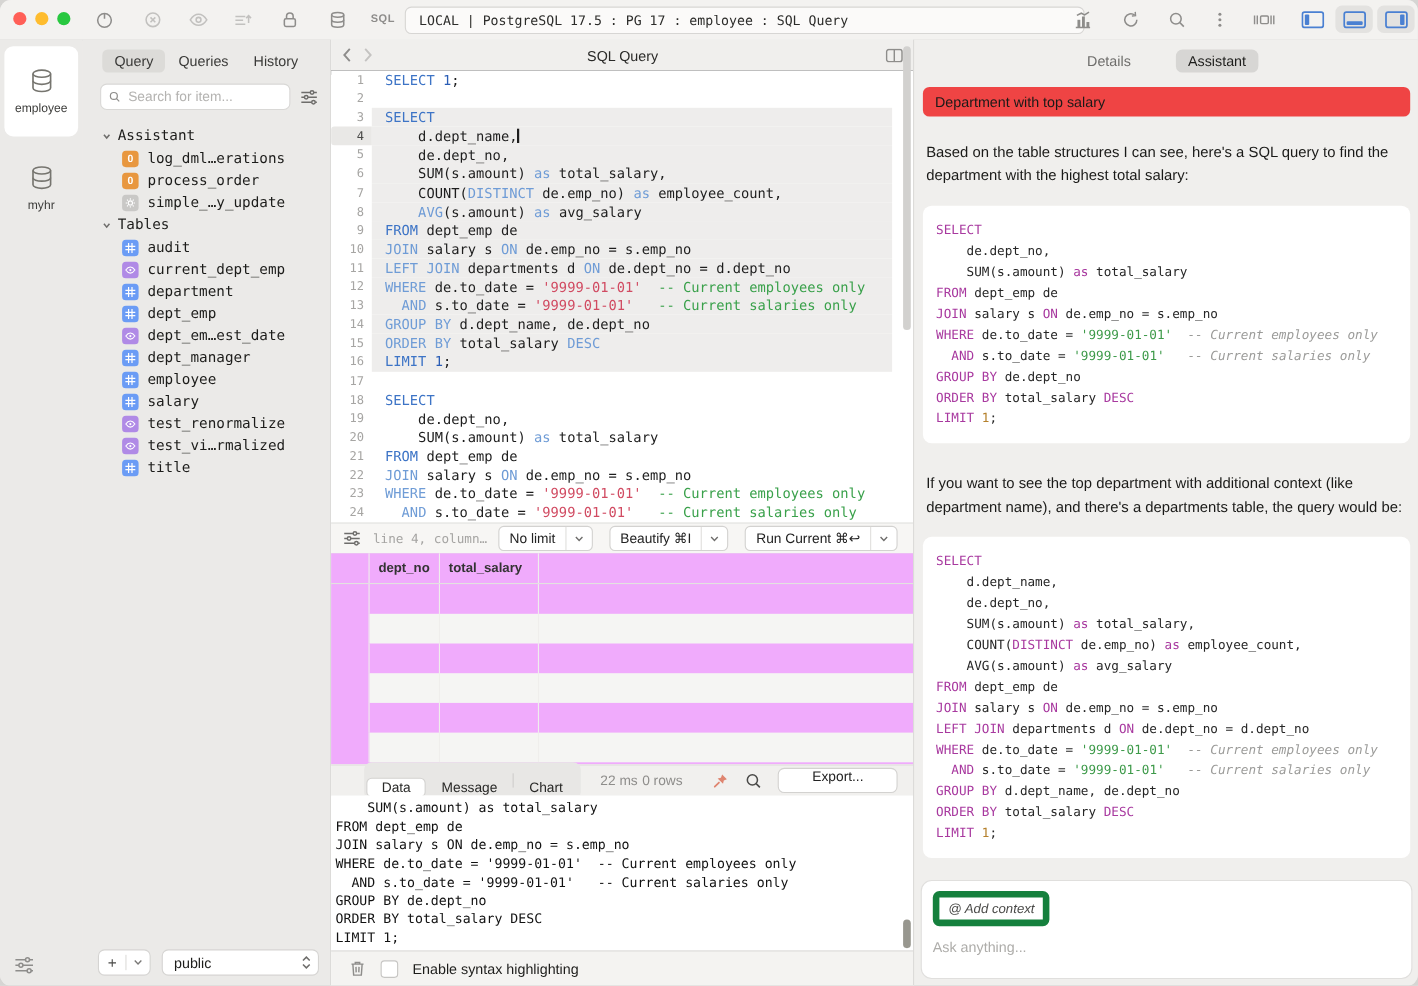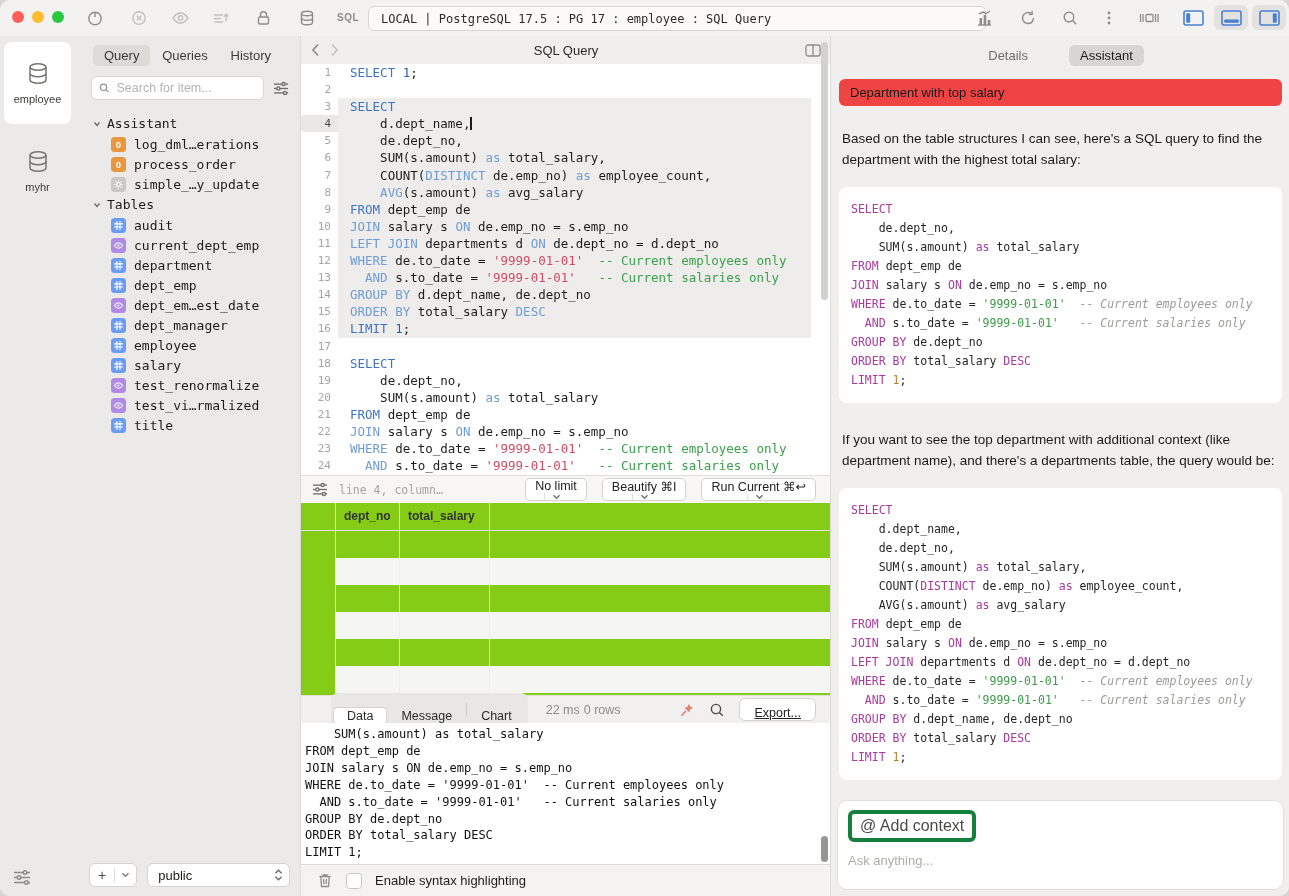--- a/index.html
+++ b/index.html
@@ -71,43 +71,43 @@
   .ed-row.cur .gut{background:#e9e8e6;color:#4a4a48;border-radius:3px 0 0 3px;}
   .tk-kw{color:#3d74c6;} .tk-kw2{color:#6f9cd6;} .tk-str{color:#d14b62;} .tk-com{color:#3aa14b;}
   .tk-num{color:#2a5db5;} .tk-pl{color:#1d1d1d;}
   .caret{display:inline-block;width:1.5px;height:13px;background:#1d1d1d;vertical-align:-2px;}
   .ed-scroll{position:absolute;right:3px;top:6px;width:7px;height:258px;border-radius:4px;background:#d2d1cf;}
 
   .statusbar{position:absolute;top:439px;left:0;right:0;height:27px;background:#f7f6f4;border-top:1px solid #e2e1df;
              border-bottom:1px solid #e2e1df;display:flex;align-items:center;padding:0 15px 0 10px;gap:10px;}
   .status-text{font-family:"DejaVu Sans Mono",monospace;font-size:11.5px;color:#a5a4a2;}
   .dd-group{margin-left:auto;display:flex;gap:15px;}
-  .dd{height:21px;background:#fff;border:1px solid #d3d2d0;border-radius:5px;display:flex;align-items:center;font-size:12.5px;color:#222;flex-direction:column;}
+  .dd{height:21px;background:#fff;border:1px solid #d3d2d0;border-radius:5px;display:flex;align-items:center;font-size:12.5px;color:#222;}
   .dd .lbl{padding:0 9px;}
   .dd .cv{border-left:1px solid #e0dfdd;padding:0 7px;height:100%;display:flex;align-items:center;color:#6e6d6b;}
 
-  .grid{position:absolute;top:467px;left:0;right:0;height:192px;background:#84cc16;}
+  .grid{position:absolute;top:467px;left:0;right:0;height:192px;background:#f0abfc;}
   .g-row{display:flex;height:27px;}
   .g-head{border-bottom:1px solid #e3e2e0;font-weight:bold;font-size:12px;color:#333;}
   .g-c0{width:34px;flex:0 0 34px;border-right:1px solid #efeeec;}
   .g-c1{width:64px;flex:0 0 64px;border-right:1px solid #efeeec;padding:6px 0 0 8px;box-sizing:border-box;}
   .g-c2{width:90px;flex:0 0 90px;border-right:1px solid #efeeec;padding:6px 0 0 8px;box-sizing:border-box;}
   .g-rest{flex:1;}
   .g-row.alt .g-c1,.g-row.alt .g-c2,.g-row.alt .g-rest{background:#f5f5f3;}
 
   .outbar{position:absolute;top:659px;left:0;right:0;height:27px;background:#f1f0ee;border-top:1px solid #e0dfdd;
           border-bottom:1px solid #e0dfdd;display:flex;align-items:center;padding:0 15px 0 30px;}
   .seg{display:flex;align-items:center;background:#e8e7e5;border-radius:7px;padding:2px;}
   .seg-item{padding:2px 14px;font-size:12.5px;color:#2a2a28;border-radius:5px;margin-top:12px;}
   .seg-item.active{background:#fff;border:1px solid #d3d2d0;padding:1px 13px;}
   .seg-div{width:1px;height:13px;background:#cfcecc;}
   .out-stats{margin-left:18px;font-size:12.5px;color:#8e8d8b;display:flex;gap:4px;}
   .out-right{margin-left:auto;display:flex;align-items:center;gap:14px;}
-  .export-btn{height:21px;background:#fff;border:1px solid #d3d2d0;border-radius:6px;display:flex;align-items:flex-end;
-              padding:0 14px;font-size:12.5px;color:#222;text-decoration:underline;}
+  .export-btn{height:21px;background:#fff;border:1px solid #d3d2d0;border-radius:6px;display:flex;align-items:flex-start;
+              padding:0 30px;font-size:12.5px;color:#222;}
   .outpanel{position:absolute;top:687px;left:0;right:0;height:142px;background:#fff;overflow:hidden;
             font-family:"DejaVu Sans Mono",monospace;font-size:12px;line-height:16.9px;padding:3px 0 0 4px;color:#111;}
   .outpanel .oline{white-space:pre;}
   .out-scroll{position:absolute;right:3px;top:800px;width:7px;height:26px;border-radius:4px;background:#98978f;}
 
   .mainfooter{position:absolute;bottom:0;left:0;right:0;height:31px;background:#f4f3f1;border-top:1px solid #dcdbd9;
               display:flex;align-items:center;padding:0 16px;gap:13px;}
   .chk{width:14px;height:14px;border:1px solid #c6c5c3;border-radius:3.5px;background:#fff;}
   .chk-label{font-size:13px;color:#1d1d1b;}
 
@@ -118,22 +118,22 @@
   .as-tab.active{background:#d7d6d4;color:#1d1d1b;}
   .as-banner{margin:13px 8px 0;background:#ef4444;border-radius:6px;padding:6px 11px;font-size:13px;color:#1a1a18;}
   .as-para{margin:22px 11px 0;font-size:13.5px;line-height:21px;color:#1a1a18;}
   .as-code{margin:17px 8px 0;background:#fff;border-radius:8px;padding:13px 12px;
            font-family:"DejaVu Sans Mono",monospace;font-size:11.5px;line-height:19px;}
   .a-line{white-space:pre;}
   .ak-kw{color:#a8399f;} .ak-str{color:#3d9a49;} .ak-com{color:#9b9b99;font-style:italic;}
   .ak-num{color:#b5812d;} .ak-pl{color:#262626;}
   .as-input{position:absolute;left:6px;right:6px;bottom:6px;height:90px;background:#fff;border:1px solid #e0dfdd;
             border-radius:10px;box-sizing:border-box;padding:9px 10px;}
-  .ctx-pill{display:inline-flex;align-items:center;gap:4px;border:4px solid #15803d;border-radius:6px;padding:3px 8px;
-            font-size:16px;color:#4a4a48;}
+  .ctx-pill{display:inline-flex;align-items:center;gap:4px;border:6px solid #15803d;border-radius:6px;padding:3px 8px;
+            font-size:12px;color:#4a4a48;font-style:italic;}
   .ask{margin-top:11px;font-size:13px;color:#aeadaa;}
   .as-input-bottom{position:absolute;left:10px;right:10px;bottom:8px;display:flex;align-items:center;}
   .prov-pill{display:inline-flex;align-items:center;gap:5px;border:1px solid #d6d5d3;border-radius:7px;padding:3px 9px;
              font-size:12px;color:#2e2e2c;}
   .model{margin-left:11px;font-size:12.5px;color:#8b8a88;}
   .as-menu{margin-left:auto;color:#6e6d6b;}
 </style>
 </head>
 <body>
 

